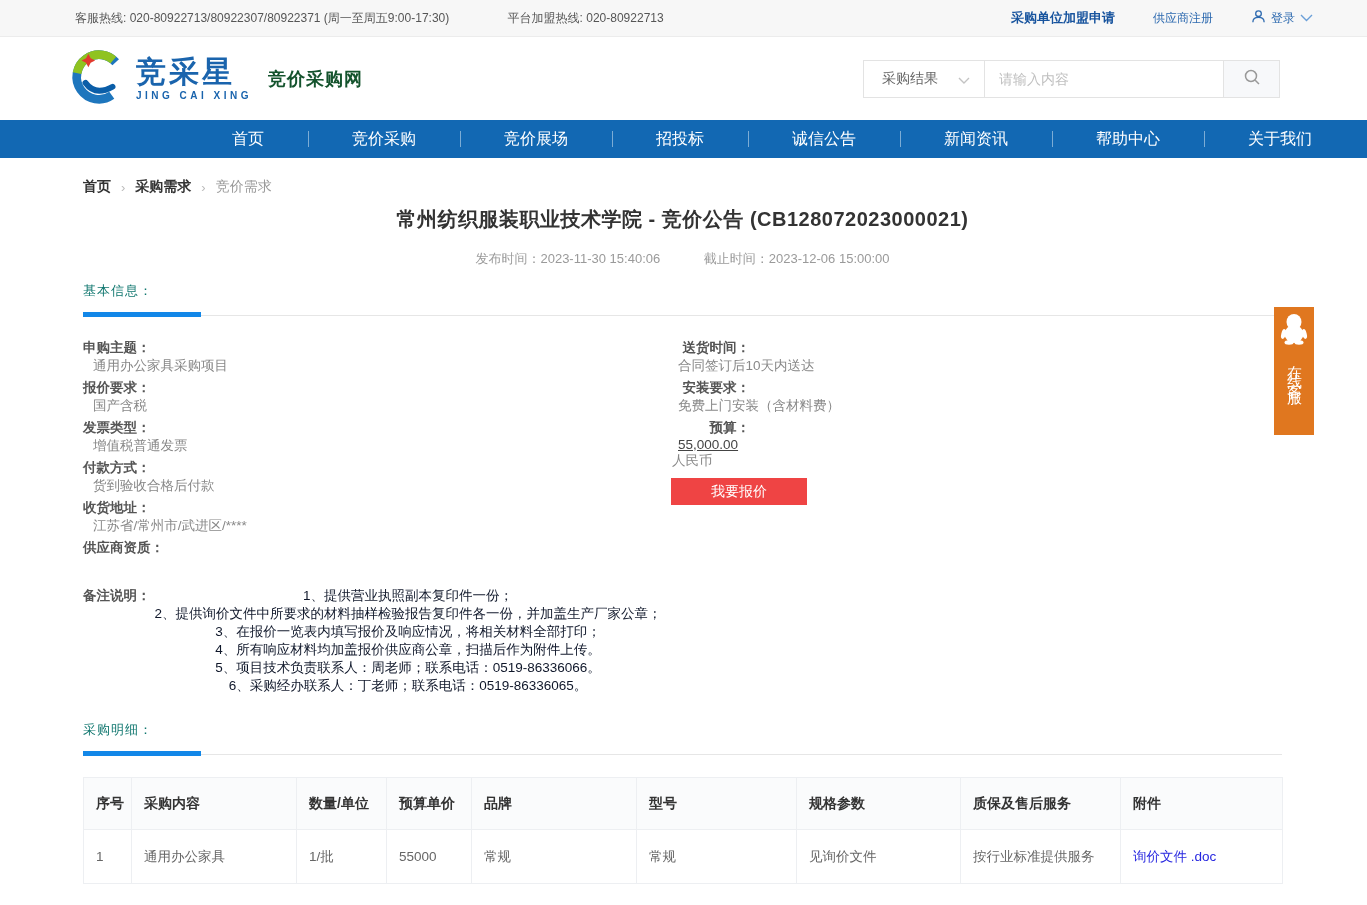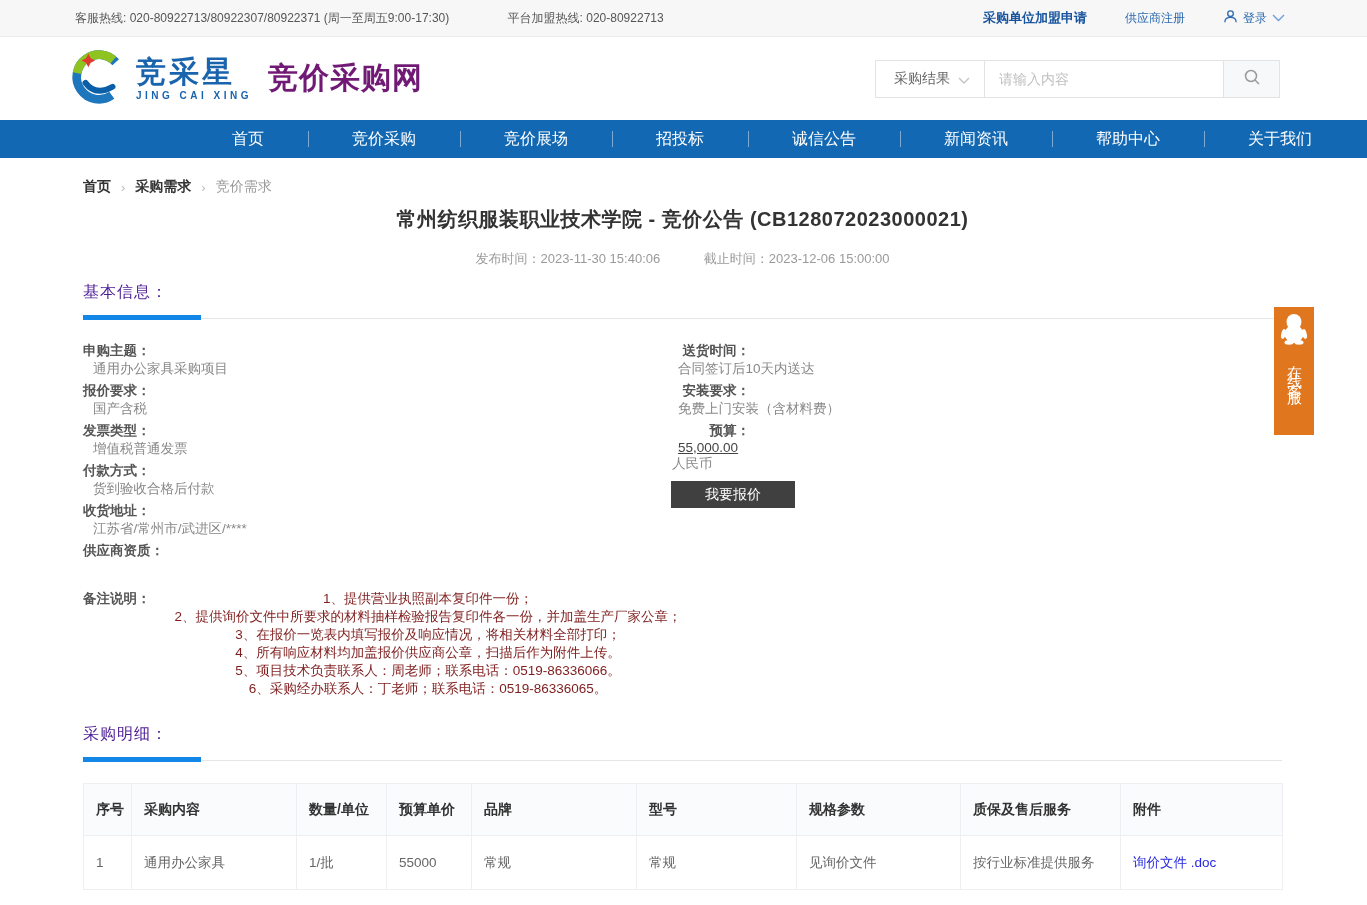--- a/index.html
+++ b/index.html
@@ -1,37 +1,37 @@
 <!DOCTYPE html>
 <html><head>
 <meta charset="utf-8">
 <style>
   * { margin:0; padding:0; box-sizing:border-box; }
   html,body { width:1367px; height:905px; overflow:hidden; background:#fff;
               font-family:"Liberation Sans","DejaVu Sans",sans-serif; color:#555; }
 
   
   .topbar { height:37px; background:#f7f7f7; border-bottom:1px solid #ececec; }
-  .topbar-inner { height:36px; padding:0 82px 0 75px; display:flex; align-items:center; justify-content:space-between; font-size:12px; color:#555; }
+  .topbar-inner { height:36px; padding:0 54px 0 75px; display:flex; align-items:center; justify-content:space-between; font-size:12px; color:#555; }
   .topbar-left span { margin-right:55px; }
   .topbar-right { display:flex; align-items:center; gap:38px; }
   .topbar-link { color:#2f6bb0; text-decoration:none; cursor:pointer; }
   .topbar-link.strong { font-weight:bold; color:#18549e; font-size:13px; }
   .login-group { display:flex; align-items:center; gap:5px; color:#2f6bb0; cursor:pointer; }
 
   
   .header { height:83px; background:#fff; }
   .header-inner { height:83px; padding:0 87px 0 68px; display:flex; align-items:center; justify-content:space-between; }
   .brand { display:flex; align-items:center; }
   .brand-texts { margin-left:6px; line-height:1; }
   .brand-cn { font-size:30px; font-weight:bold; color:#1a64ad; letter-spacing:3px; }
   .brand-en { font-size:10px; font-weight:bold; color:#1a64ad; letter-spacing:3.5px; margin-top:4px; }
-  .site-name { font-size:30px; font-weight:bold; color:#701a75; margin-left:16px; letter-spacing:1px; }
+  .site-name { font-size:18px; font-weight:bold; color:#14532d; margin-left:16px; letter-spacing:1px; }
   .search-bar { display:flex; align-items:stretch; height:38px; border:1px solid #e3e3e3; background:#fff; }
-  .search-select { display:flex; align-items:center; gap:8px; padding:0 14px 0 18px; font-size:14px; color:#666; border-right:1px solid #e3e3e3; cursor:pointer; }
+  .search-select { display:flex; align-items:center; gap:20px; padding:0 14px 0 18px; font-size:14px; color:#666; border-right:1px solid #e3e3e3; cursor:pointer; }
   .search-input { width:238px; border:none; outline:none; padding:0 14px; font-size:14px; color:#333; }
   .search-input::placeholder { color:#c0c0c0; }
   .search-btn { width:56px; background:#f7f8fa; border:none; border-left:1px solid #e3e3e3; display:flex; align-items:center; justify-content:center; cursor:pointer; }
 
   
   .nav { height:38px; background:#1268b3; }
   .nav ul { list-style:none; display:flex; align-items:center; height:38px; margin-left:188px; }
   .nav li { position:relative; padding:0 44px; height:38px; display:flex; align-items:center; }
   .nav li + li::before { content:""; position:absolute; left:0; top:11px; height:16px; width:1px; background:rgba(255,255,255,.45); }
   .nav a { color:#fff; font-size:16px; text-decoration:none; cursor:pointer; white-space:nowrap; }
@@ -41,38 +41,38 @@
 
   .breadcrumb { margin-top:20px; font-size:14px; display:flex; align-items:center; gap:10px; }
   .crumb { color:#333; font-weight:bold; text-decoration:none; cursor:pointer; }
   .crumb-sep { color:#bbb; font-size:13px; }
   .crumb-current { color:#999; font-weight:normal; }
 
   .notice-title { margin-top:10px; text-align:center; font-size:20px; font-weight:bold; color:#333; letter-spacing:.5px; }
   .notice-times { margin-top:17px; text-align:center; font-size:13px; color:#9a9a9a; }
   .notice-times span { margin:0 20px; }
 
-  .section-head { margin-top:14px; font-size:16px; color:#4c1d95; letter-spacing:1px; }
+  .section-head { margin-top:14px; font-size:13px; color:#0f766e; letter-spacing:1px; }
   .section-rule { position:relative; margin-top:12px; height:5px; }
   .section-rule .grayline { position:absolute; left:0; right:0; bottom:1px; height:1px; background:#e6e6e6; }
   .section-rule .bluebar { position:absolute; left:0; bottom:0; width:118px; height:5px; background:#1287e8; }
 
   .info-grid { margin-top:22px; display:flex; align-items:flex-start; }
   .info-left { width:585px; }
   .info-right { flex:1; }
   .field-row { min-height:40px; display:flex; font-size:13.5px;flex-direction:column; }
   .field-label { font-weight:bold; color:#555; white-space:nowrap; }
   .field-value { color:#888; margin-left:10px; }
   .info-right .field-label { display:inline-block; width:82px; text-align:right; }
   .budget-value { color:#444; text-decoration:underline; margin-left:10px; }
   .budget-suffix { color:#888; margin-left:4px; }
-  .quote-btn { margin-top:8px; margin-left:3px; width:124px; height:27px; background:#404040; color:#fff; font-size:14px; border:none; cursor:pointer; }
+  .quote-btn { margin-top:8px; margin-left:3px; width:136px; height:27px; background:#ef4444; color:#fff; font-size:14px; border:none; cursor:pointer; }
 
   .remark-row { display:flex; align-items:flex-start; margin-top:8px; font-size:13.5px;text-align:center; }
-  .remark-list { margin-left:24px; color:#7f1d1d; line-height:18px; }
+  .remark-list { margin-left:4px; color:#0f172a; line-height:18px; }
   .remark-list div { white-space:nowrap; }
 
   .detail-head { margin-top:26px; }
 
   .detail-table { margin-top:21px; width:1199px; border-collapse:collapse; table-layout:fixed; font-size:13.5px; }
   .detail-table th, .detail-table td { border:1px solid #edeff2; text-align:left; padding:0 12px; overflow:hidden; white-space:nowrap; }
   .detail-table th { height:52px; background:#fafbfc; color:#333; font-weight:700; font-size:14px; }
   .detail-table td { height:54px; color:#666; }
   .attach-link { color:#2727e0; text-decoration:none; cursor:pointer; }
 

